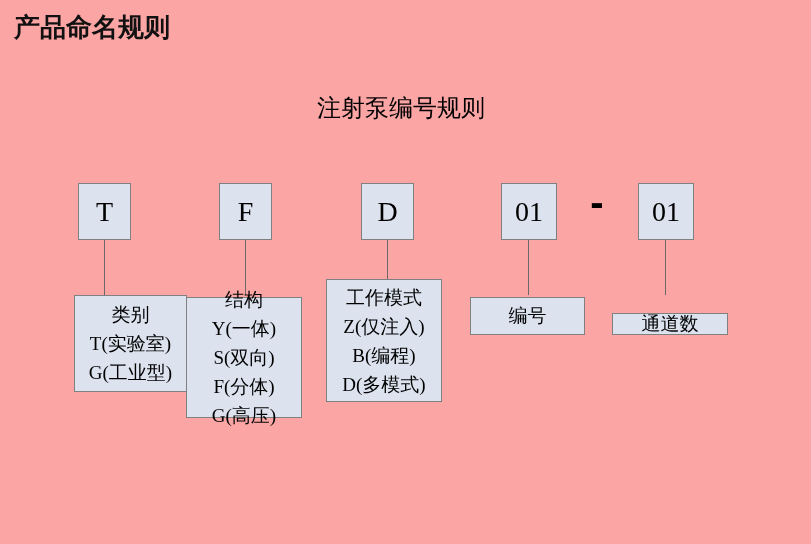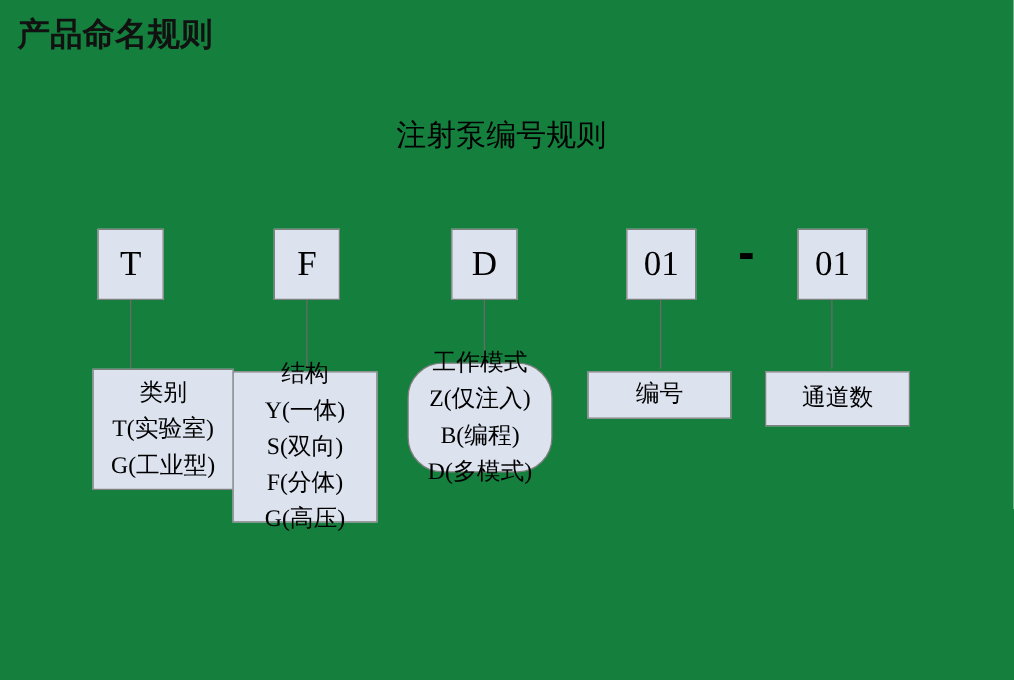--- a/index.html
+++ b/index.html
@@ -1,19 +1,19 @@
 <!DOCTYPE html>
 <html style="--box-fill: #dce3ef; --box-border: #808080;"><head>
 <meta charset="utf-8">
 <style>
   html,body{margin:0;padding:0;background:#ffffff;}
   .canvas{
     position:relative;
     width:811px;height:544px;
-    background:#15803d;
+    background:#fca5a5;
     font-family:"Liberation Serif","DejaVu Serif",serif;
     color:#000000;
     overflow:hidden;
   }
   .page-title{
     position:absolute;left:14px;top:10px;
     font-family:"Liberation Sans","DejaVu Sans",sans-serif;
     font-weight:bold;font-size:26px;margin:0;color:#111111;
   }
   .subtitle{
@@ -78,28 +78,28 @@
   </div>
 
   <div class="desc-box" style="left:186px;top:297px;width:116px;height:121px;">
     <div class="desc-line">结构</div>
     <div class="desc-line">Y(一体)</div>
     <div class="desc-line">S(双向)</div>
     <div class="desc-line">F(分体)</div>
     <div class="desc-line">G(高压)</div>
   </div>
 
-  <div class="desc-box" style="left:326px;top:290px;width:116px;height:88px;border-radius:28px;">
+  <div class="desc-box" style="left:326px;top:279px;width:116px;height:123px;">
     <div class="desc-line">工作模式</div>
     <div class="desc-line">Z(仅注入)</div>
     <div class="desc-line">B(编程)</div>
     <div class="desc-line">D(多模式)</div>
   </div>
 
   <div class="desc-box single" style="left:470px;top:297px;width:115px;height:38px;">
     <div class="desc-line">编号</div>
   </div>
 
-  <div class="desc-box single" style="left:612px;top:297px;width:116px;height:44px;align-items:center;">
+  <div class="desc-box single" style="left:612px;top:313px;width:116px;height:22px;align-items:center;">
     <div class="desc-line">通道数</div>
   </div>
 
 </div>
 
 </body></html>

